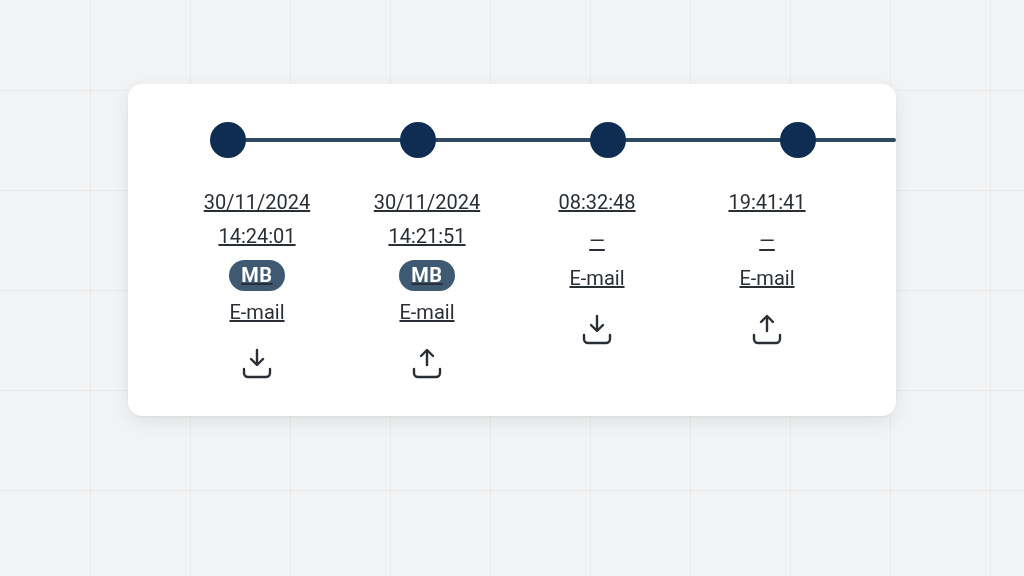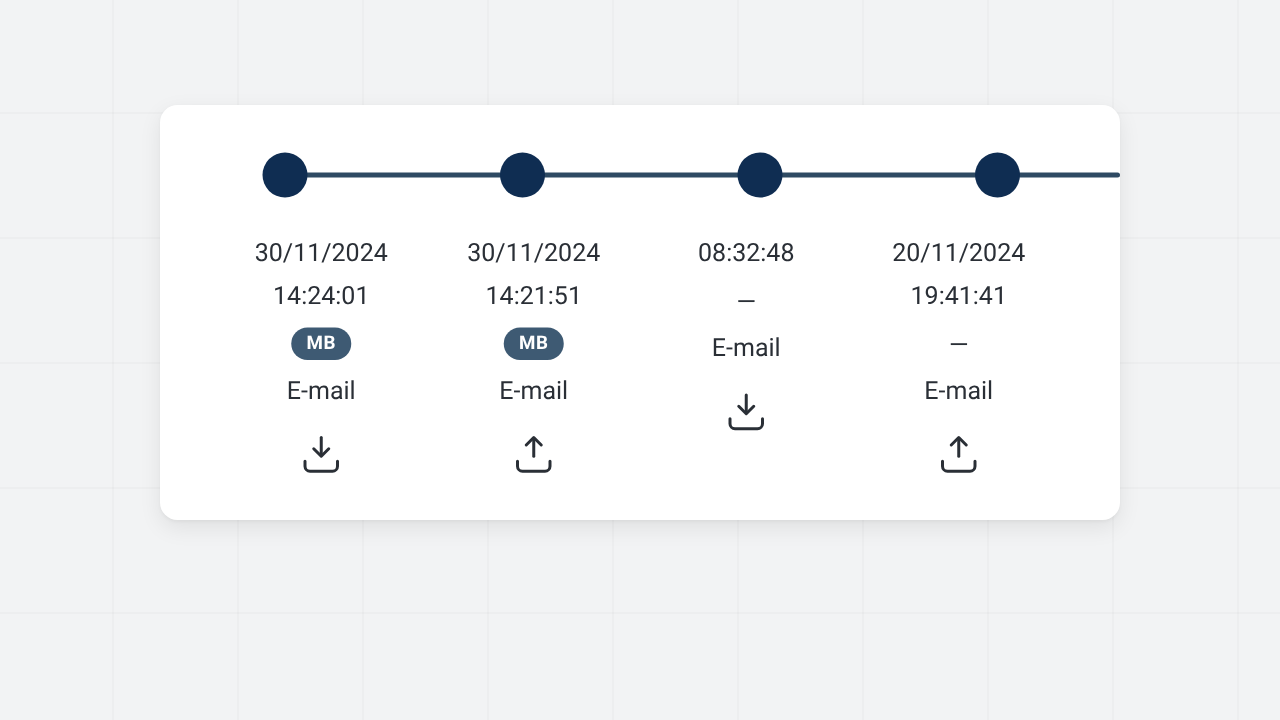--- a/index.html
+++ b/index.html
@@ -70,41 +70,42 @@
     display: flex;
     justify-content: space-between;
     padding: 0 44px;
   }
   .col {
     width: 170px;
     display: flex;
     flex-direction: column;
     align-items: center;
     gap: 6px;
+    text-decoration: underline;
   }
   .date, .time, .channel {
     font-size: 20px;
     line-height: 1.4;
     color: #2a2f36;
     text-align: center;
   }
 
   .badge-slot {
     height: 30px;
     display: flex;
     align-items: center;
     justify-content: center;
     margin-top: 4px;
     margin-bottom: 2px;
   }
   .badge {
     background: #3e5a73;
     color: #ffffff;
     font-weight: 700;
-    font-size: 15px;
+    font-size: 20px;
     line-height: 1;
     padding: 5px 12px 6px 12px;
     border-radius: 999px;
     letter-spacing: 0.5px;
   }
   .dash {
     font-size: 20px;
     color: #2a2f36;
   }
 
@@ -183,21 +184,20 @@
           <svg width="34" height="34" viewBox="0 0 34 34" fill="none" stroke="#2a2f36" stroke-width="2.4" stroke-linecap="round" stroke-linejoin="round">
             <line x1="17" y1="3" x2="17" y2="17"></line>
             <polyline points="11,12 17,18 23,12"></polyline>
             <path d="M4 22 v4 a4 4 0 0 0 4 4 h18 a4 4 0 0 0 4 -4 v-4"></path>
           </svg>
         </span>
       </div>
     </div>
 
     <div class="col">
-      <div class="date">20/11/2024</div>
       <div class="time">19:41:41</div>
       <div class="badge-slot">
         <span class="dash">—</span>
       </div>
       <div class="channel">E-mail</div>
       <div class="action">
         <span>
           <svg width="34" height="34" viewBox="0 0 34 34" fill="none" stroke="#2a2f36" stroke-width="2.4" stroke-linecap="round" stroke-linejoin="round">
             <line x1="17" y1="18" x2="17" y2="4"></line>
             <polyline points="11,9 17,3 23,9"></polyline>

